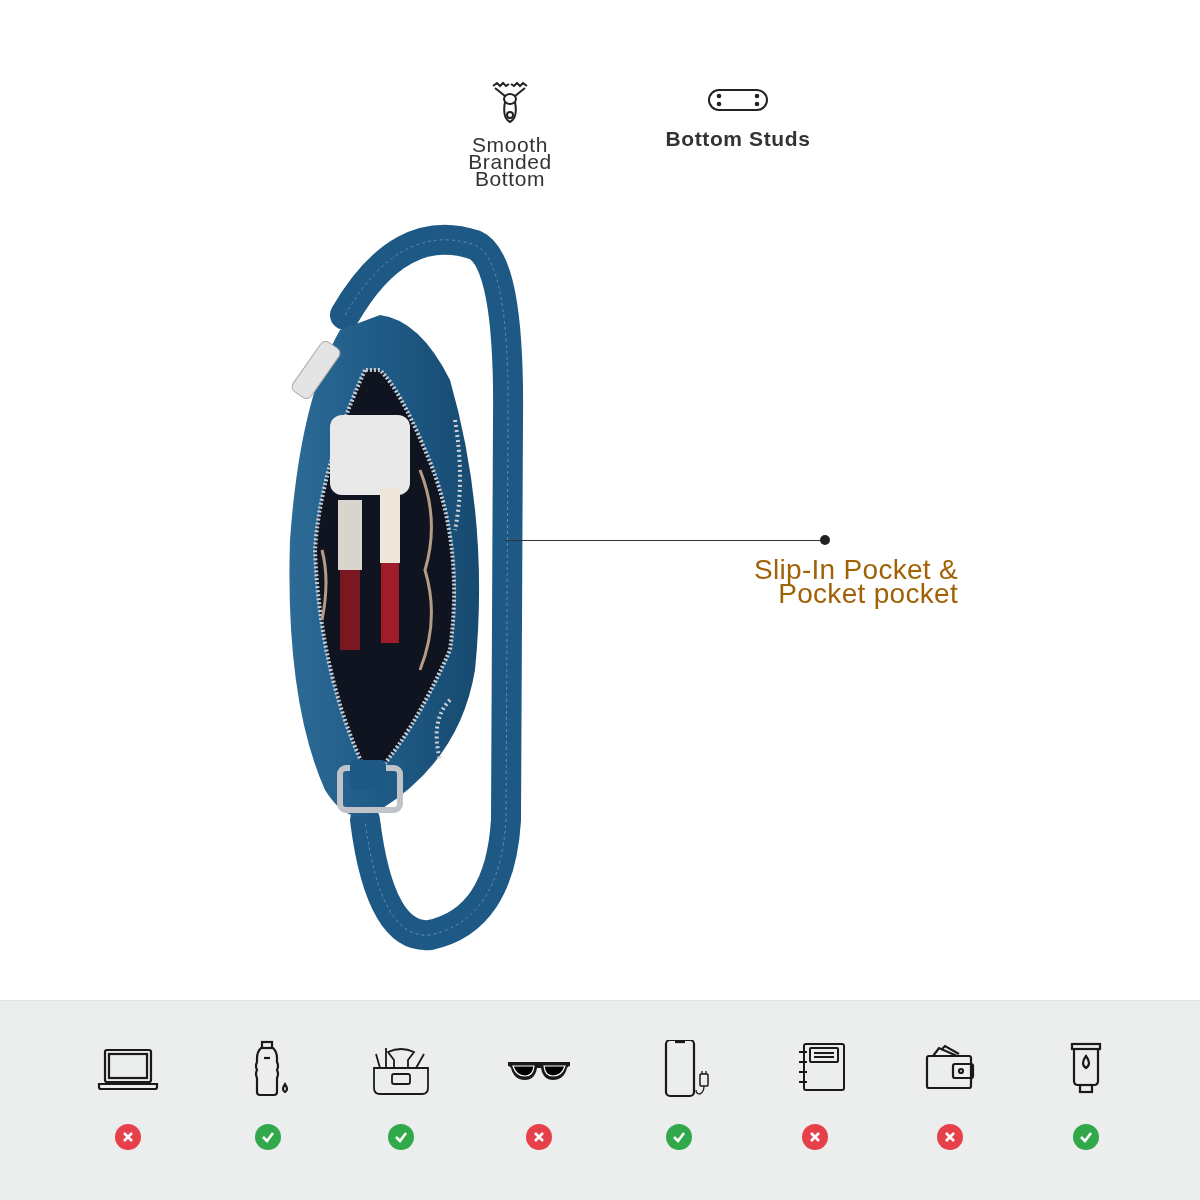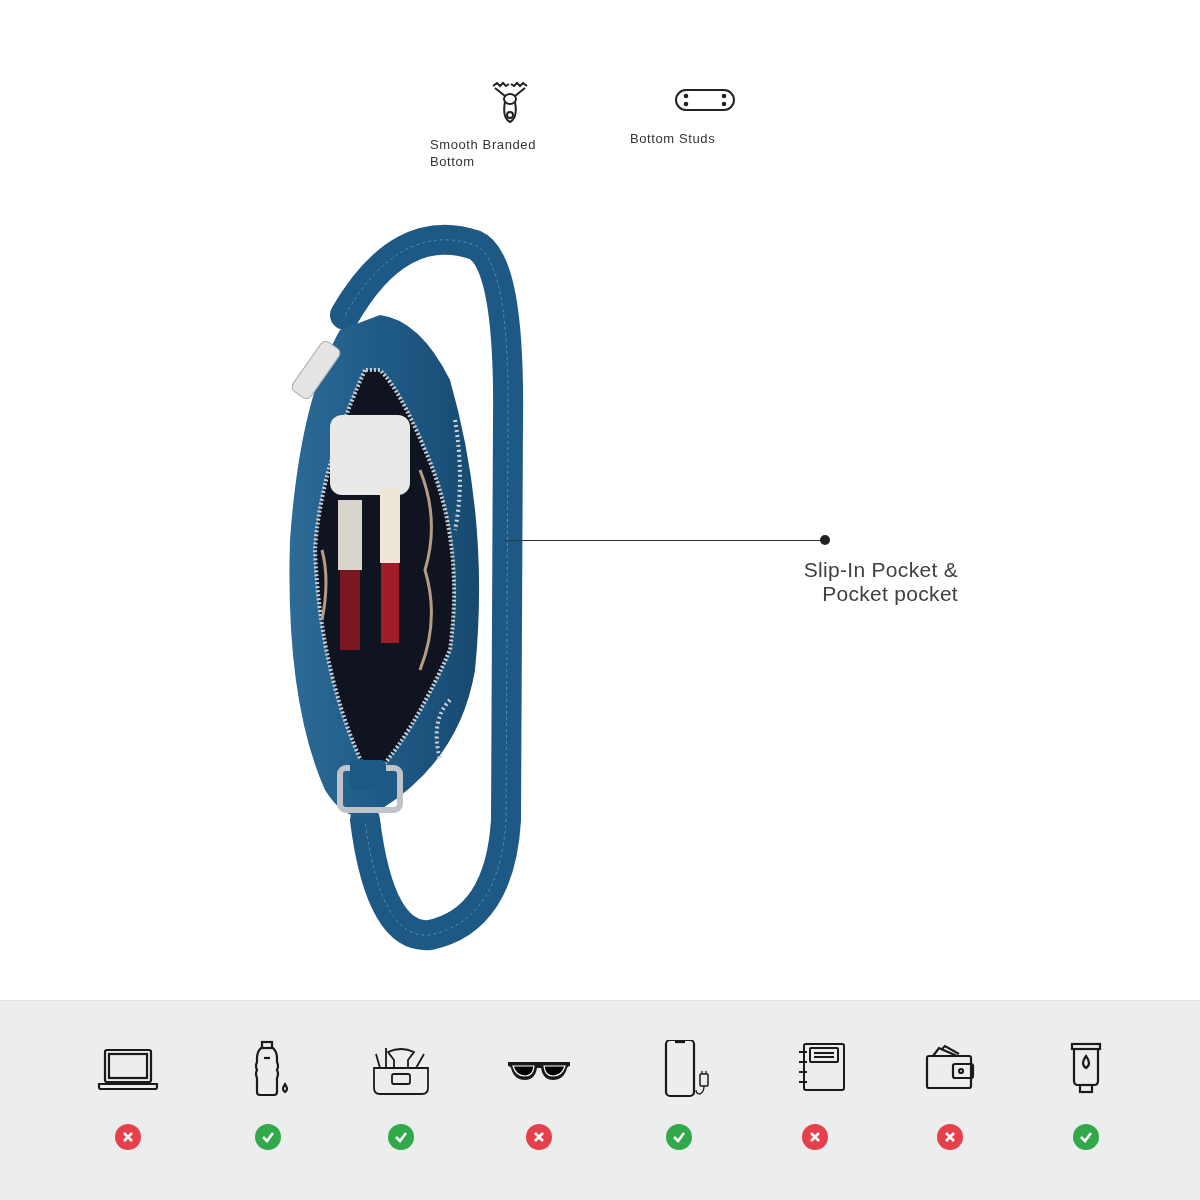--- a/index.html
+++ b/index.html
@@ -3,35 +3,35 @@
 <meta charset="utf-8">
 <style>
   html, body { margin:0; padding:0; }
   body {
     width:1200px; height:1200px; position:relative; overflow:hidden;
     background:#ffffff;
     font-family:"Liberation Sans", "DejaVu Sans", sans-serif;
     color:#2a2a2a;
   }
   .feature {
-    position:absolute; text-align:left; font-size:13px; line-height:17px;
+    position:absolute; text-align:center; font-size:21px; line-height:17px;
     letter-spacing:0.6px; color:#333;
   }
   .feature .icon { display:block; margin:0 auto 10px auto; }
   #feat-pullers { left:430px; top:80px; width:160px; }
-  #feat-studs { left:630px; top:88px; width:150px; }
+  #feat-studs { left:663px; top:88px; width:150px;font-weight:bold; }
   #feat-studs .icon { margin-bottom:18px; }
 
   .bag { position:absolute; left:260px; top:220px; width:300px; height:740px; }
 
   .callout-line { position:absolute; left:505px; top:540px; width:320px; height:1px; background:#333; }
   .callout-dot { position:absolute; left:820px; top:535px; width:10px; height:10px; border-radius:50%; background:#222; }
   .callout-text {
     position:absolute; right:242px; top:558px; text-align:right;
-    font-size:21px; line-height:24px; color:#404040; letter-spacing:0.3px;
+    font-size:28px; line-height:24px; color:#a16207; letter-spacing:0.3px;
   }
 
   .compat-bar {
     position:absolute; left:0; top:1000px; width:1200px; height:200px;
     background:#eceded; border-top:1px solid #e2e3e3;
   }
   .compat-item { position:absolute; top:1040px; width:90px; text-align:center; }
   .compat-item .item-icon { width:70px; height:60px; margin:0 auto; display:block; }
   .badge {
     width:26px; height:26px; border-radius:50%; margin:24px auto 0 auto;

